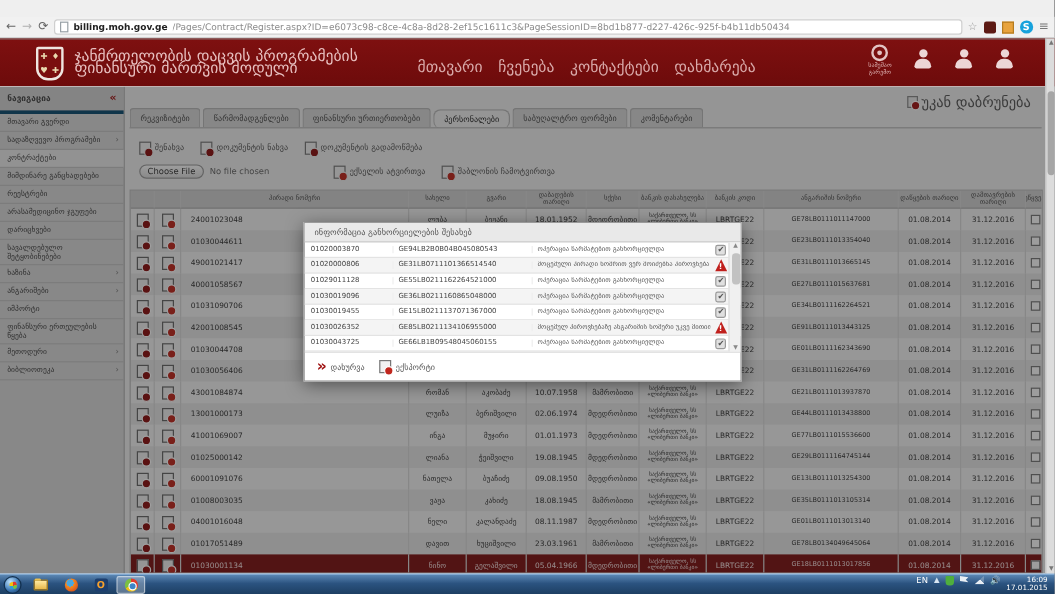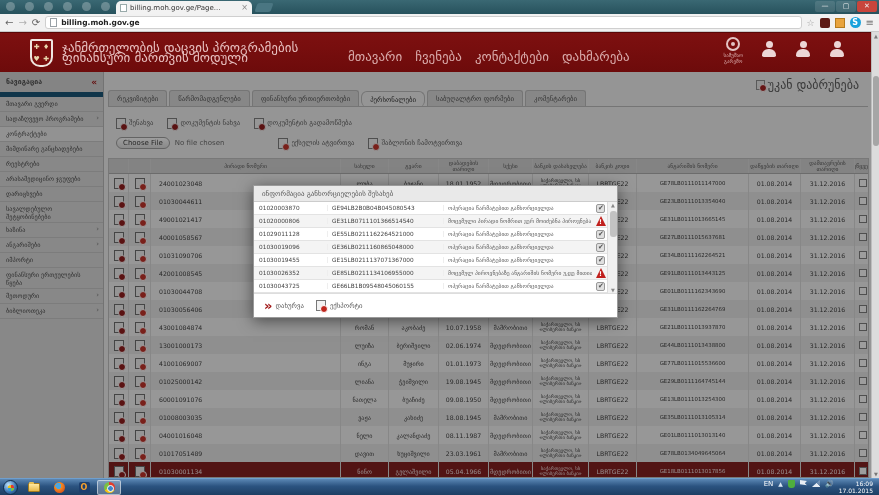--- a/index.html
+++ b/index.html
@@ -56,21 +56,21 @@
   #pagescroll .thumb { position:absolute; left:1px; top:44px; width:6px; height:70px; background:#a6a6a6; border-radius:3px; }
   #pagescroll .up, #pagescroll .dn { position:absolute; left:0; width:8px; font-size:5px; color:#777; text-align:center; }
   #pagescroll .up { top:1px; } #pagescroll .dn { bottom:1px; }
 
   
   #main { position:absolute; left:0; top:72px; width:871px; height:406px; background:#efefef; overflow:hidden; }
   #dim { position:absolute; left:0; top:0; width:100%; height:100%; background:rgba(25,25,25,.42); z-index:50; }
 
   
   #sidebar { position:absolute; left:0; top:0; width:104px; height:100%; background:#d9d9d9; border-right:1px solid #b5b5b5; }
-  #sidebar .shead { height:16px; display:flex; align-items:center; justify-content:space-between; padding:10px 6px; border-bottom:5px solid #0c4a6e; background:#d2d2d2; }
+  #sidebar .shead { height:16px; display:flex; align-items:center; justify-content:space-between; padding:10px 6px; border-bottom:3px solid #0c4a6e; background:#d2d2d2; }
   #sidebar .shead b { font-size:7px; color:#444; }
   #sidebar .shead .coll { color:#a01515; font-size:9px; font-weight:bold; }
   .side-item { min-height:15px; padding:3px 6px 2px; border-bottom:1px solid #c4c4c4; font-size:6.3px; color:#3c3c3c; line-height:7.5px; position:relative; }
   .side-item.f-true { background:#ebebeb; }
   .side-item .arr { display:none; }
   .side-item .arr.f-true { display:block; position:absolute; right:4px; top:3px; font-size:7px; color:#777; }
 
   
   #content { position:absolute; left:104px; top:0; width:767px; height:100%; }
   .backbtn { position:absolute; right:12px; top:6px; display:flex; align-items:center; gap:3px; }
@@ -156,49 +156,29 @@
   .tray .flag { width:7px; height:7px; background:#e8eef4; clip-path:polygon(0 0,100% 15%,70% 45%,100% 75%,0 60%); }
   .tray .net { width:8px; height:7px; background:linear-gradient(to top right,#e8eef4 55%,rgba(255,255,255,.25) 55%); clip-path:polygon(0 100%,100% 0,100% 100%); }
   .tray .spk { font-size:7px; color:#e8eef4; }
   .clock { text-align:right; color:#fff; font-size:6px; line-height:7px; }
 </style>
 </head>
 <body>
 
 <div id="stage">
 
-  <div id="tabstrip">
-    <div class="ghost-icons">
-        <i></i>
-        <i></i>
-        <i></i>
-        <i></i>
-        <i></i>
-        <i></i>
-      </div>
-    <div class="tab">
-      <span class="fav"></span>
-      <span class="t">billing.moh.gov.ge/Page...</span>
-      <span class="x">×</span>
-    </div>
-    <div class="newtab"></div>
-    <div class="winbtns">
-      <span>—</span>
-      <span>▢</span>
-      <span class="close">✕</span>
-    </div>
-  </div>
 
   <div id="navbar">
     <span class="navglyph">←</span>
     <span class="navglyph fwd">→</span>
     <span class="navglyph">⟳</span>
     <div id="urlbox">
       <span class="pageico"></span>
       <span class="host">billing.moh.gov.ge</span>
+      <span class="path">/Pages/Contract/Register.aspx?ID=e6073c98-c8ce-4c8a-8d28-2ef15c1611c3&amp;PageSessionID=8bd1b877-d227-426c-925f-b4b11db50434</span>
     </div>
     <div class="nav-right">
       <span class="star">☆</span>
       <span class="ext1"></span>
       <span class="ext2"></span>
       <span class="skype">S</span>
       <span class="burger">≡</span>
     </div>
   </div>
 

